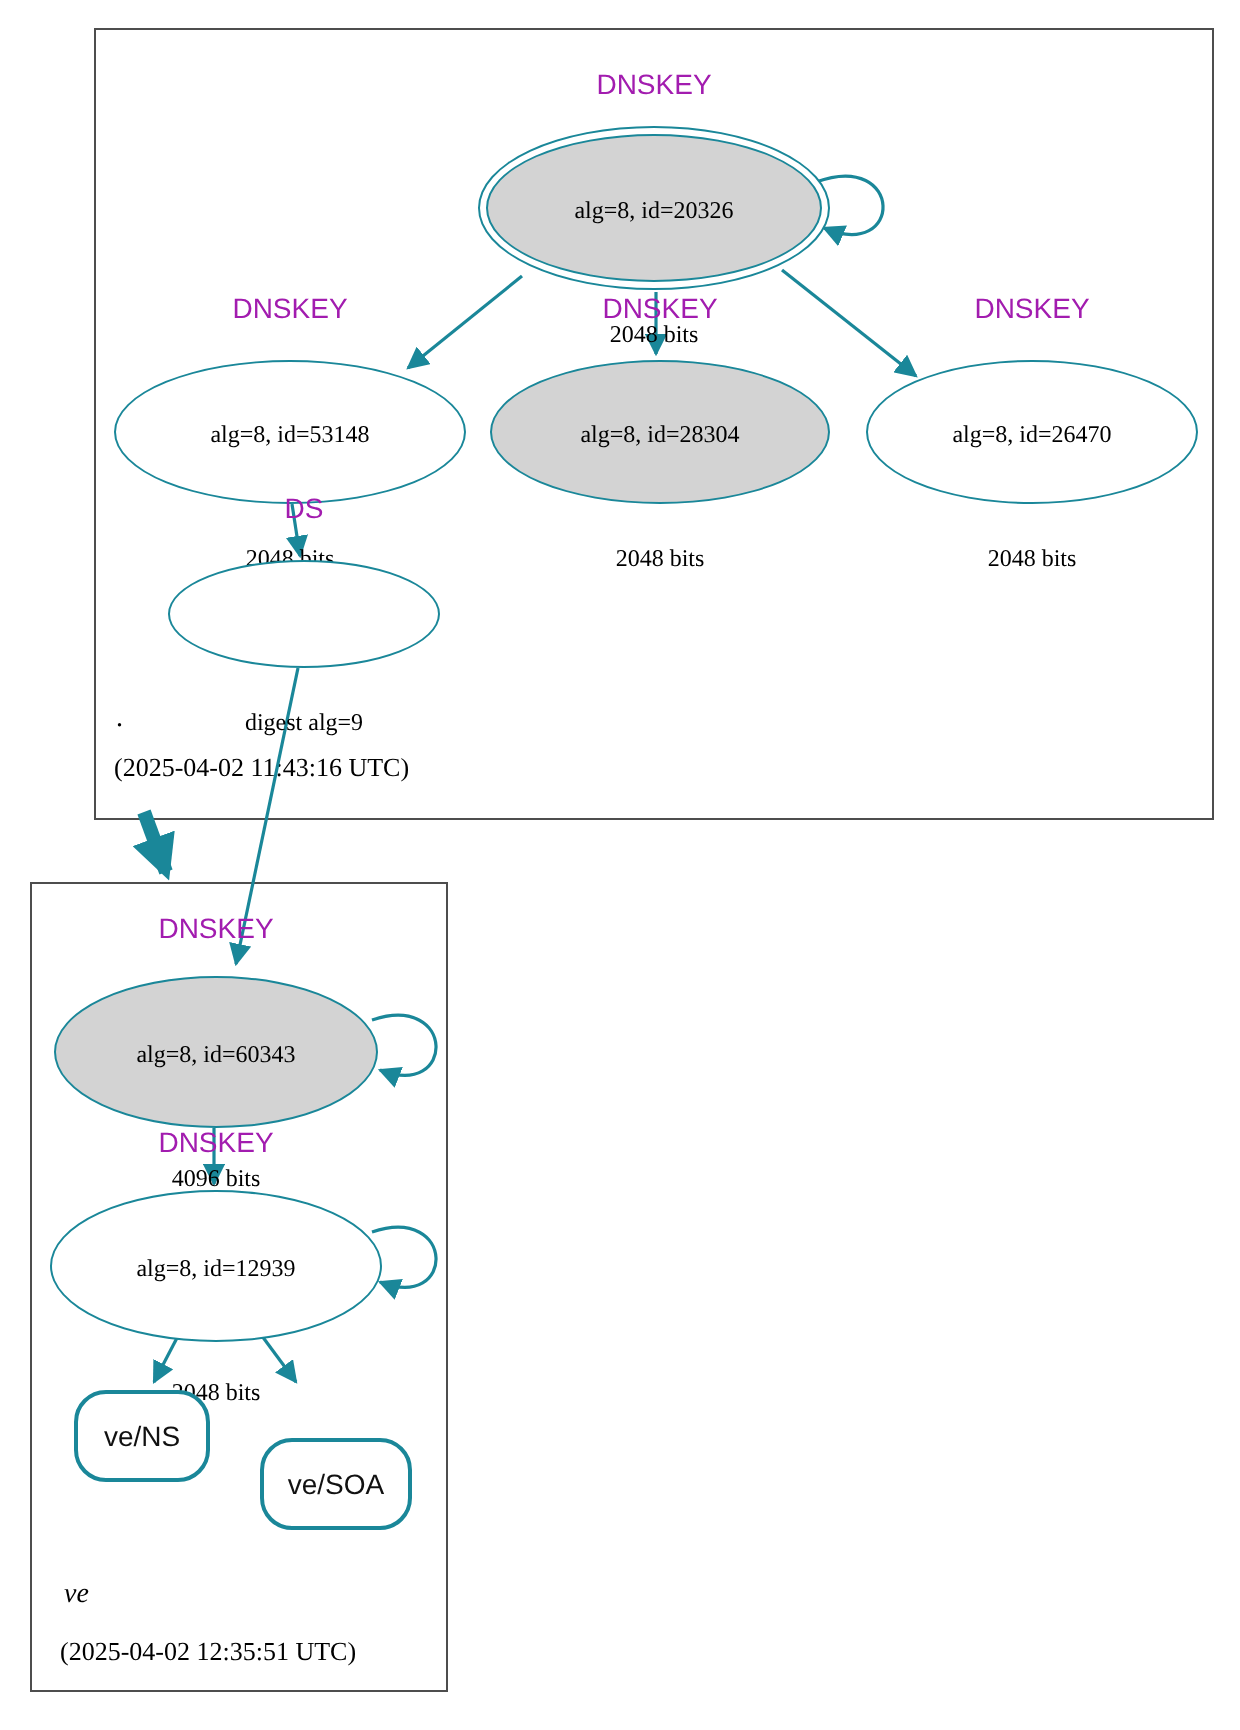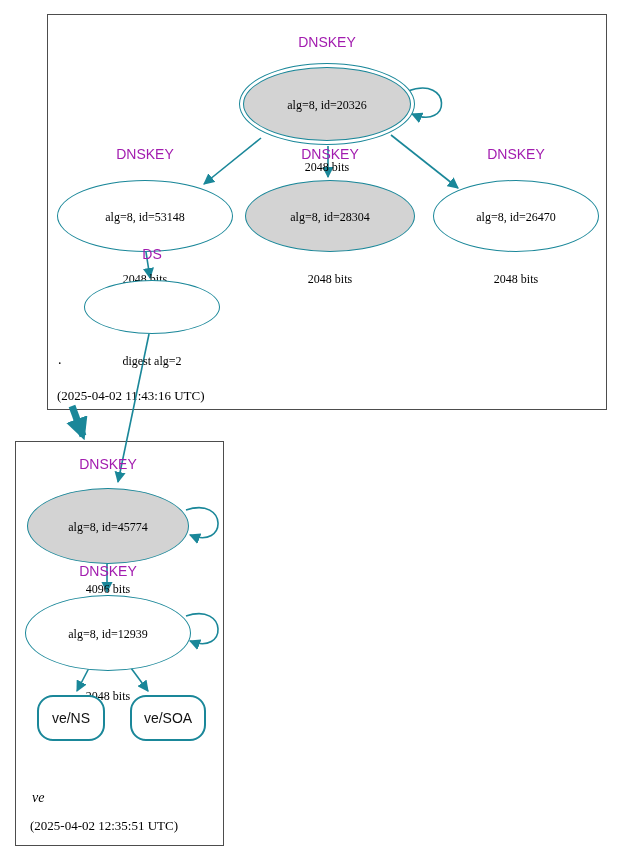--- a/index.html
+++ b/index.html
@@ -62,21 +62,21 @@
 </style>
 </head>
 <body>
 
 <div class="canvas" style="--teal:#1a8799;">
 
   <div class="zone-box" style="left:47px; top:14px; width:560px; height:396px;"></div>
   <div class="zone-box" style="left:15px; top:441px; width:209px; height:405px;"></div>
 
   <div class="zone-label" style="left:58px; top:352px;">.</div>
-  <div class="zone-ts" style="left:57px; top:376px;margin-top:12px;">(2025-04-02 11:43:16 UTC)</div>
+  <div class="zone-ts" style="left:57px; top:376px;">(2025-04-02 11:43:16 UTC)</div>
   <div class="zone-label" style="left:32px; top:790px;font-style:italic;">ve</div>
   <div class="zone-ts" style="left:30px; top:818px;">(2025-04-02 12:35:51 UTC)</div>
 
   <svg class="edges" width="620" height="865" viewBox="0 0 620 865">
     <defs>
       <marker id="arr" viewBox="0 0 10 10" refX="9" refY="5" markerWidth="7" markerHeight="7" orient="auto-start-reverse">
         <path d="M0,0 L10,5 L0,10 z" fill="#1a8799"></path>
       </marker>
       <marker id="arrBig" viewBox="0 0 10 10" refX="8" refY="5" markerWidth="3.2" markerHeight="3.2" orient="auto-start-reverse">
         <path d="M0,0 L10,5 L0,10 z" fill="#1a8799"></path>
@@ -119,35 +119,35 @@
   </div>
 
   <div class="node ellipse" style="left:433px; top:180px; width:166px; height:72px;">
     <div class="n-title">DNSKEY</div>
     <div class="n-sub">alg=8, id=26470</div>
     <div class="n-sub">2048 bits</div>
   </div>
 
   <div class="node ellipse" style="left:84px; top:280px; width:136px; height:54px;gap:44px;">
     <div class="n-title">DS</div>
-    <div class="n-sub">digest alg=2</div>
+    <div class="n-sub">digest alg=9</div>
   </div>
 
   <div class="node ellipse gray" style="left:27px; top:488px; width:162px; height:76px;">
     <div class="n-title">DNSKEY</div>
-    <div class="n-sub">alg=8, id=45774</div>
+    <div class="n-sub">alg=8, id=60343</div>
     <div class="n-sub">4096 bits</div>
   </div>
 
   <div class="node ellipse" style="left:25px; top:595px; width:166px; height:76px;">
     <div class="n-title">DNSKEY</div>
     <div class="n-sub">alg=8, id=12939</div>
     <div class="n-sub">2048 bits</div>
   </div>
 
   <div class="rrect" style="left:37px; top:695px; width:68px; height:46px;">
     <span>ve/NS</span>
   </div>
-  <div class="rrect" style="left:130px; top:695px; width:76px; height:46px;">
+  <div class="rrect" style="left:130px; top:719px; width:76px; height:46px;">
     <span>ve/SOA</span>
   </div>
 
 </div>
 
 </body></html>

